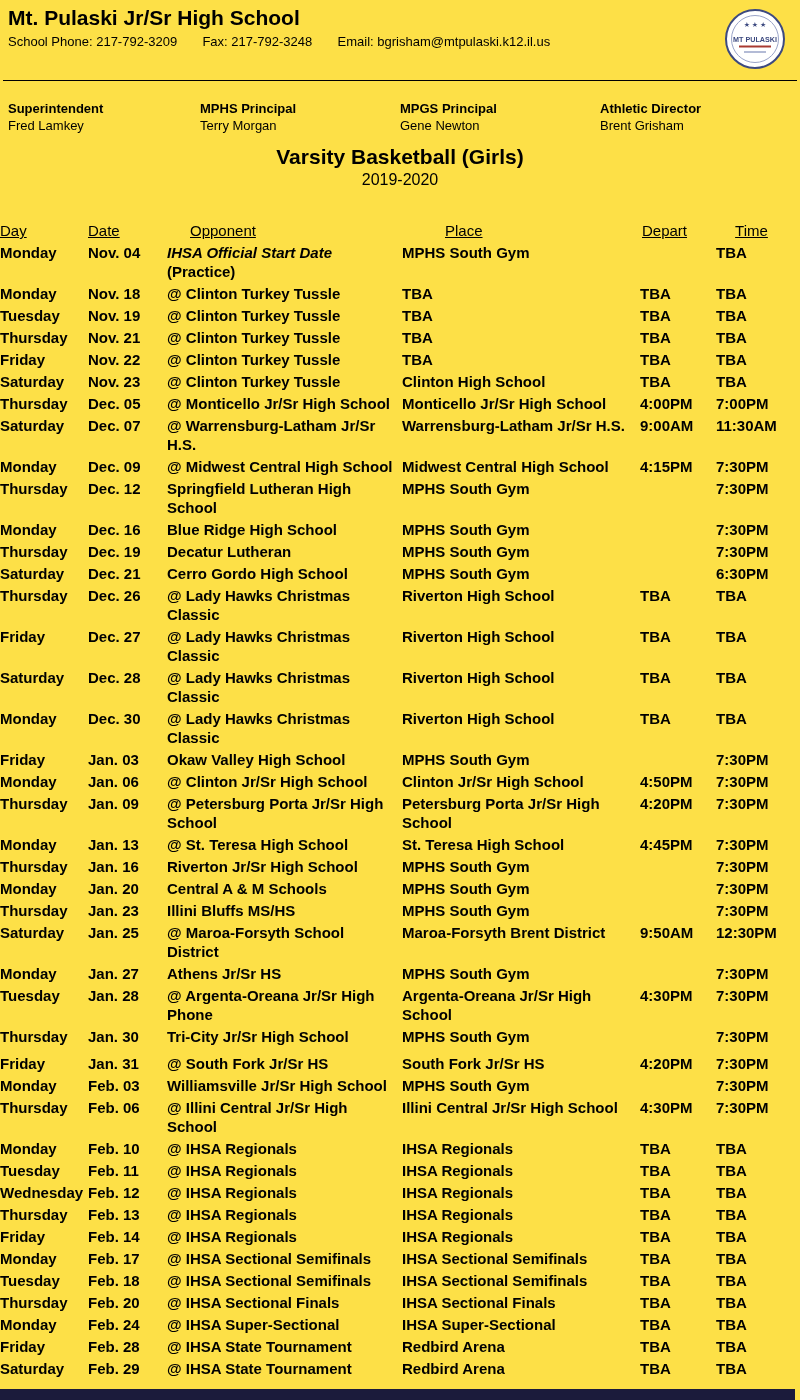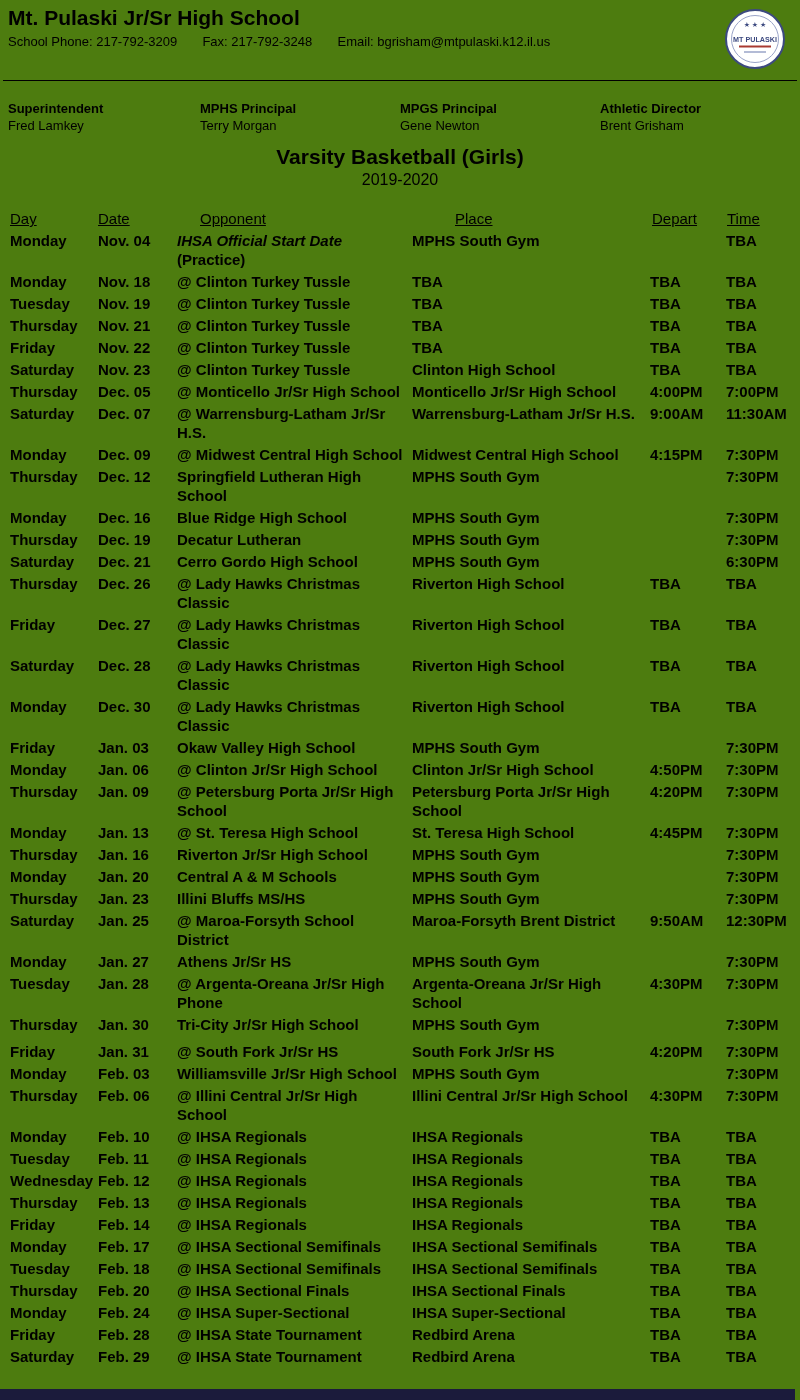--- a/index.html
+++ b/index.html
@@ -1,46 +1,46 @@
 <!DOCTYPE html>
 <html><head>
 <meta charset="utf-8">
 <style>
   * { box-sizing: border-box; }
   html, body { margin: 0; padding: 0; background: #fff; }
   body { font-family: "Liberation Sans", sans-serif; color: #000; }
   .page {
     width: 800px; height: 1400px; position: relative;
-    background: #4d7c0f; overflow: hidden;
+    background: #fde047; overflow: hidden;
   }
   
   .header { display: flex; justify-content: space-between; padding: 6px 14px 0 8px; }
   .school-name { font-size: 21px; font-weight: bold; margin: 0; line-height: 24px; }
   .addr { font-size: 13px; margin-top: 7px; white-space: pre-wrap; line-height: 15px; }
   .contact { font-size: 13px; margin-top: 4px; white-space: pre-wrap; line-height: 15px; }
   .logo { width: 62px; height: 62px; flex: 0 0 auto; margin-top: 2px; }
   .divider { border: none; border-top: 1.5px solid #000; margin: 10px 3px 0 3px; }
   
   .staff { display: grid; grid-template-columns: 192px 200px 200px 200px; padding-left: 8px; margin-top: 20px; font-size: 13px; }
   .staff-title { font-weight: bold; line-height: 15px; }
   .staff-name { margin-top: 2px; line-height: 15px; }
   
   .doc-title { text-align: center; font-size: 21px; font-weight: bold; margin: 12px 0 0; line-height: 24px; }
   .season { text-align: center; font-size: 16px; margin-top: 2px; line-height: 18px; }
   
-  .table { padding-left: 10px; margin-top: 20px; }
+  .table { margin-top: 32px; }
   .trow { display: grid; grid-template-columns: 88px 76px 238px 236px 78px 70px; margin-bottom: 3px; }
   .tcell { font-size: 15px; font-weight: bold; line-height: 19px; white-space: pre-line; }
   .col-opponent { padding-left: 3px; }
   .col-depart { padding-left: 2px; }
   .thead .tcell { font-weight: normal; text-decoration: underline; }
   .thead .col-opponent { padding-left: 26px; }
   .thead .col-place { padding-left: 43px; }
   .thead .col-depart { padding-left: 4px; }
-  .thead .col-time { padding-left: 1px; }
+  .thead .col-time { padding-left: 1px; text-align: center; }
   .gap-above { margin-top: 8px; }
   
   .footer-bar { position: absolute; left: 0; bottom: 0; width: 795px; height: 11px; }
 </style>
 </head>
 <body>
 
 <div class="page">
 
   <div class="header">

